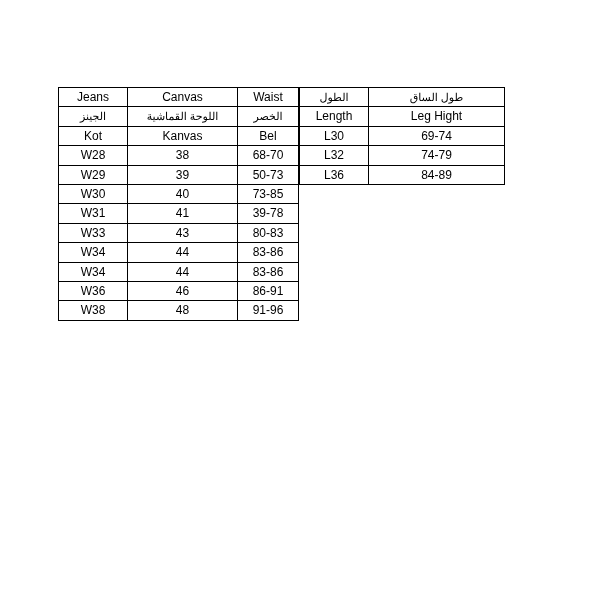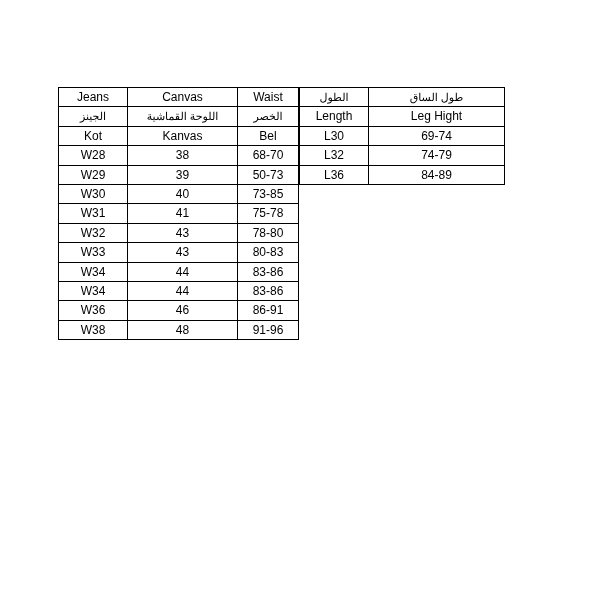--- a/index.html
+++ b/index.html
@@ -81,26 +81,21 @@
         <td>50-73</td>
       </tr>
       <tr>
         <td>W30</td>
         <td>40</td>
         <td>73-85</td>
       </tr>
       <tr>
         <td>W31</td>
         <td>41</td>
-        <td>75-78</td>
-      </tr>
-      <tr>
-        <td>W32</td>
-        <td>43</td>
-        <td>78-80</td>
+        <td>39-78</td>
       </tr>
       <tr>
         <td>W33</td>
         <td>43</td>
         <td>80-83</td>
       </tr>
       <tr>
         <td>W34</td>
         <td>44</td>
         <td>83-86</td>

